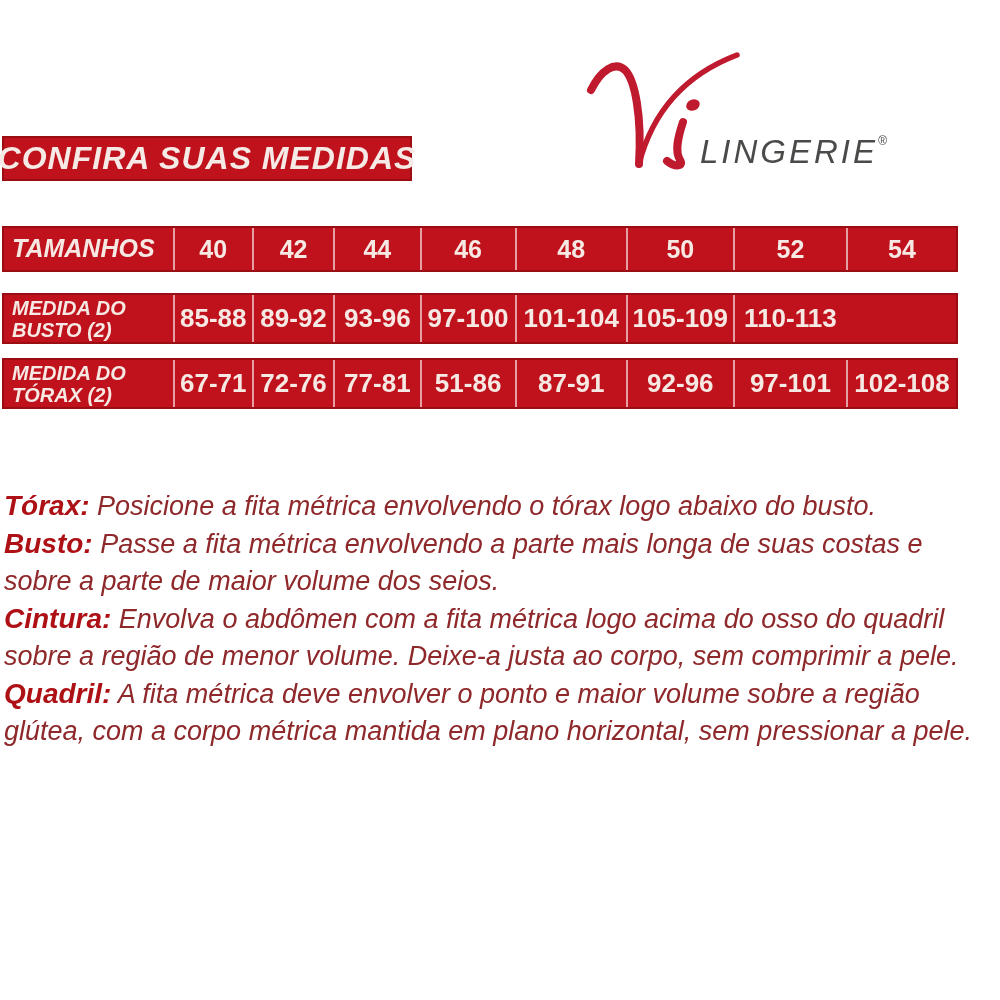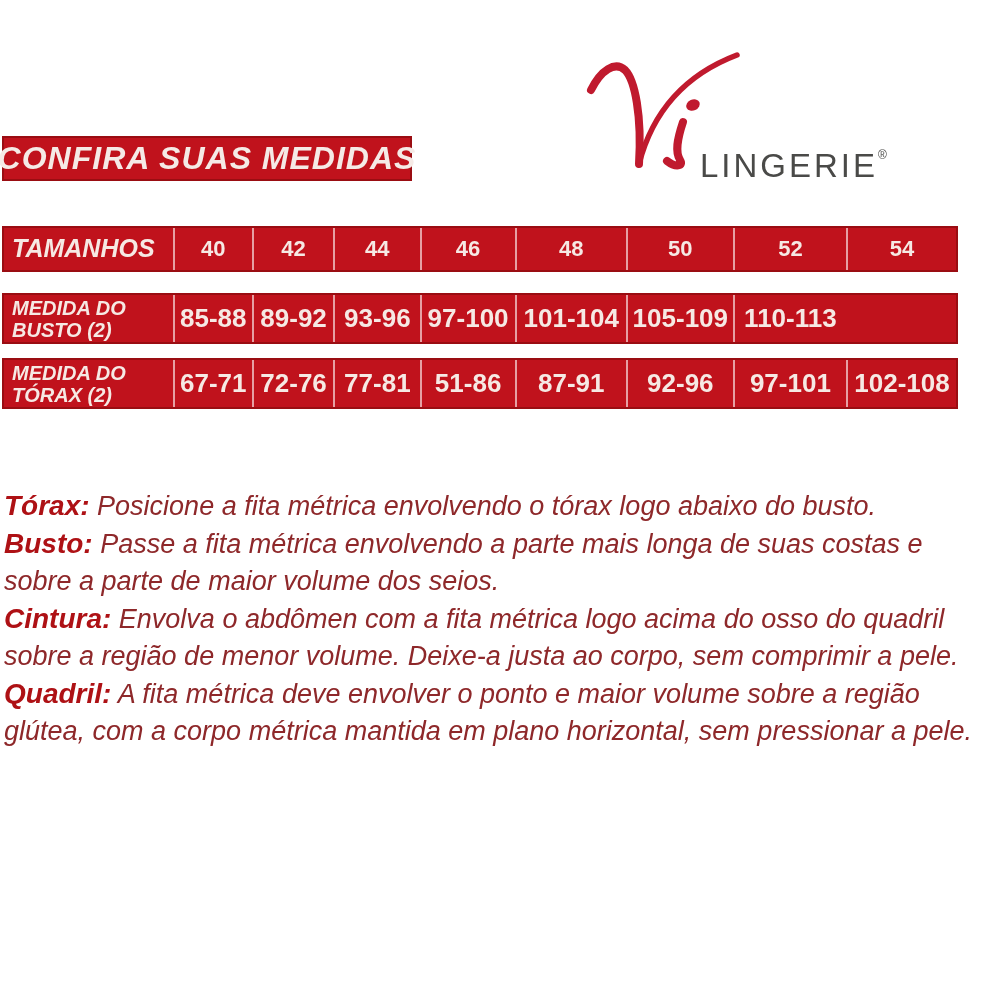--- a/index.html
+++ b/index.html
@@ -6,23 +6,24 @@
   .page{
     position:relative;width:1000px;height:1000px;background:#fff;overflow:hidden;
     font-family:"Liberation Sans",sans-serif;
     --table-red:#c0121c;--border-red:#9a0d12;--cell-text:#f6e9e4;
     --body-text:#8e282a;--term-text:#ae1115;--logo-gray:#4a4a48;--logo-red:#c01a2e;
   }
   
   .logo{position:absolute;left:585px;top:46px;width:330px;height:130px;}
   .logo svg{position:absolute;left:0;top:0;}
   .logo-word{
-    position:absolute;left:115px;top:101px;
+    position:absolute;left:115px;top:87px;
     font-size:33px;letter-spacing:3px;color:var(--logo-gray);font-weight:400;
     white-space:nowrap;
+    font-style:italic;
   }
   .logo-reg{font-size:12px;vertical-align:18px;letter-spacing:0;}
   
   .banner{
     position:absolute;left:2px;top:136px;width:410px;height:45px;
     background:var(--table-red);border:2px solid var(--border-red);box-sizing:border-box;
     display:flex;align-items:center;justify-content:center;
   }
   .banner h1{
     margin:0;font-size:32px;font-style:italic;font-weight:600;
@@ -36,21 +37,21 @@
     background:var(--table-red);border:2px solid var(--border-red);box-sizing:border-box;
     height:51px;margin-bottom:14px;
   }
   .trow.thead{height:46px;margin-bottom:21px;}
   .tcell{
     display:flex;align-items:center;justify-content:center;
     color:var(--cell-text);font-weight:700;font-size:26px;
     border-left:2px solid rgba(255,255,255,.6);
     overflow:hidden;white-space:nowrap;
   }
-  .thead .tcell{font-size:22px;}
+  .thead .tcell{font-size:25px;}
   .tcell.tlabel{
     justify-content:flex-start;padding-left:8px;border-left:none;
     font-style:italic;font-size:20px;line-height:1.1;white-space:normal;
   }
   .thead .tcell.tlabel{font-size:25px;}
   
   .instructions{
     position:absolute;left:4px;top:487px;width:968px;
     font-style:italic;font-size:27px;line-height:37px;color:var(--body-text);
   }

